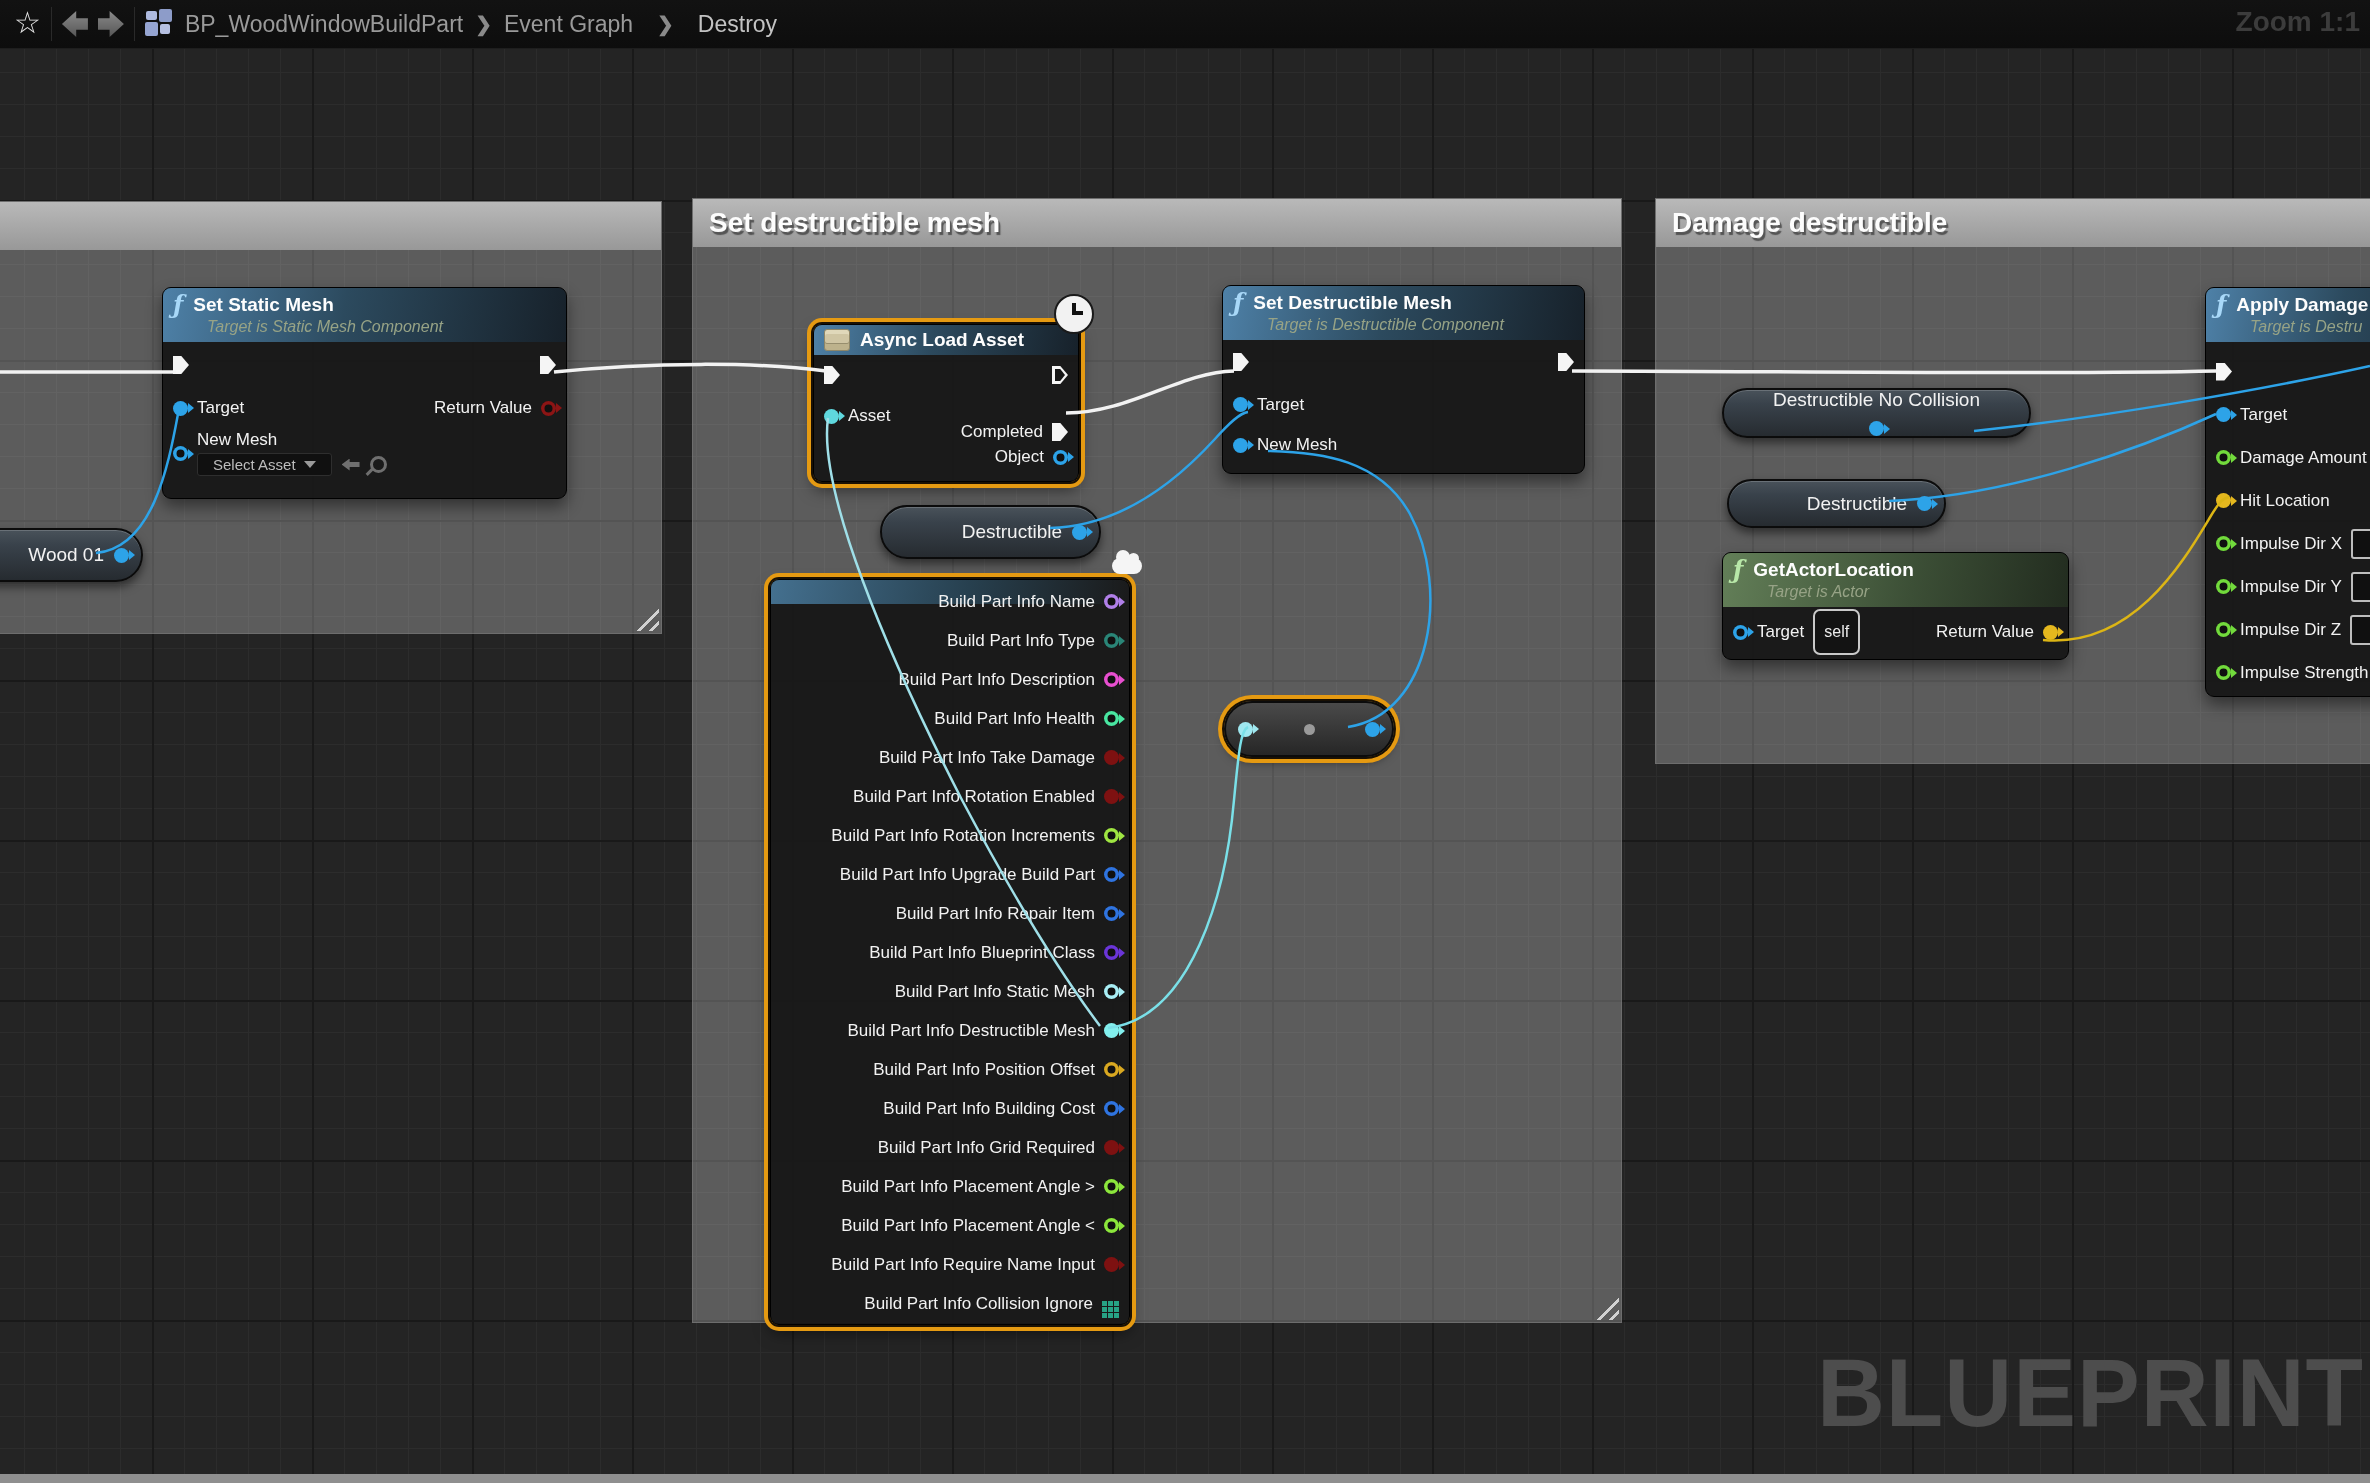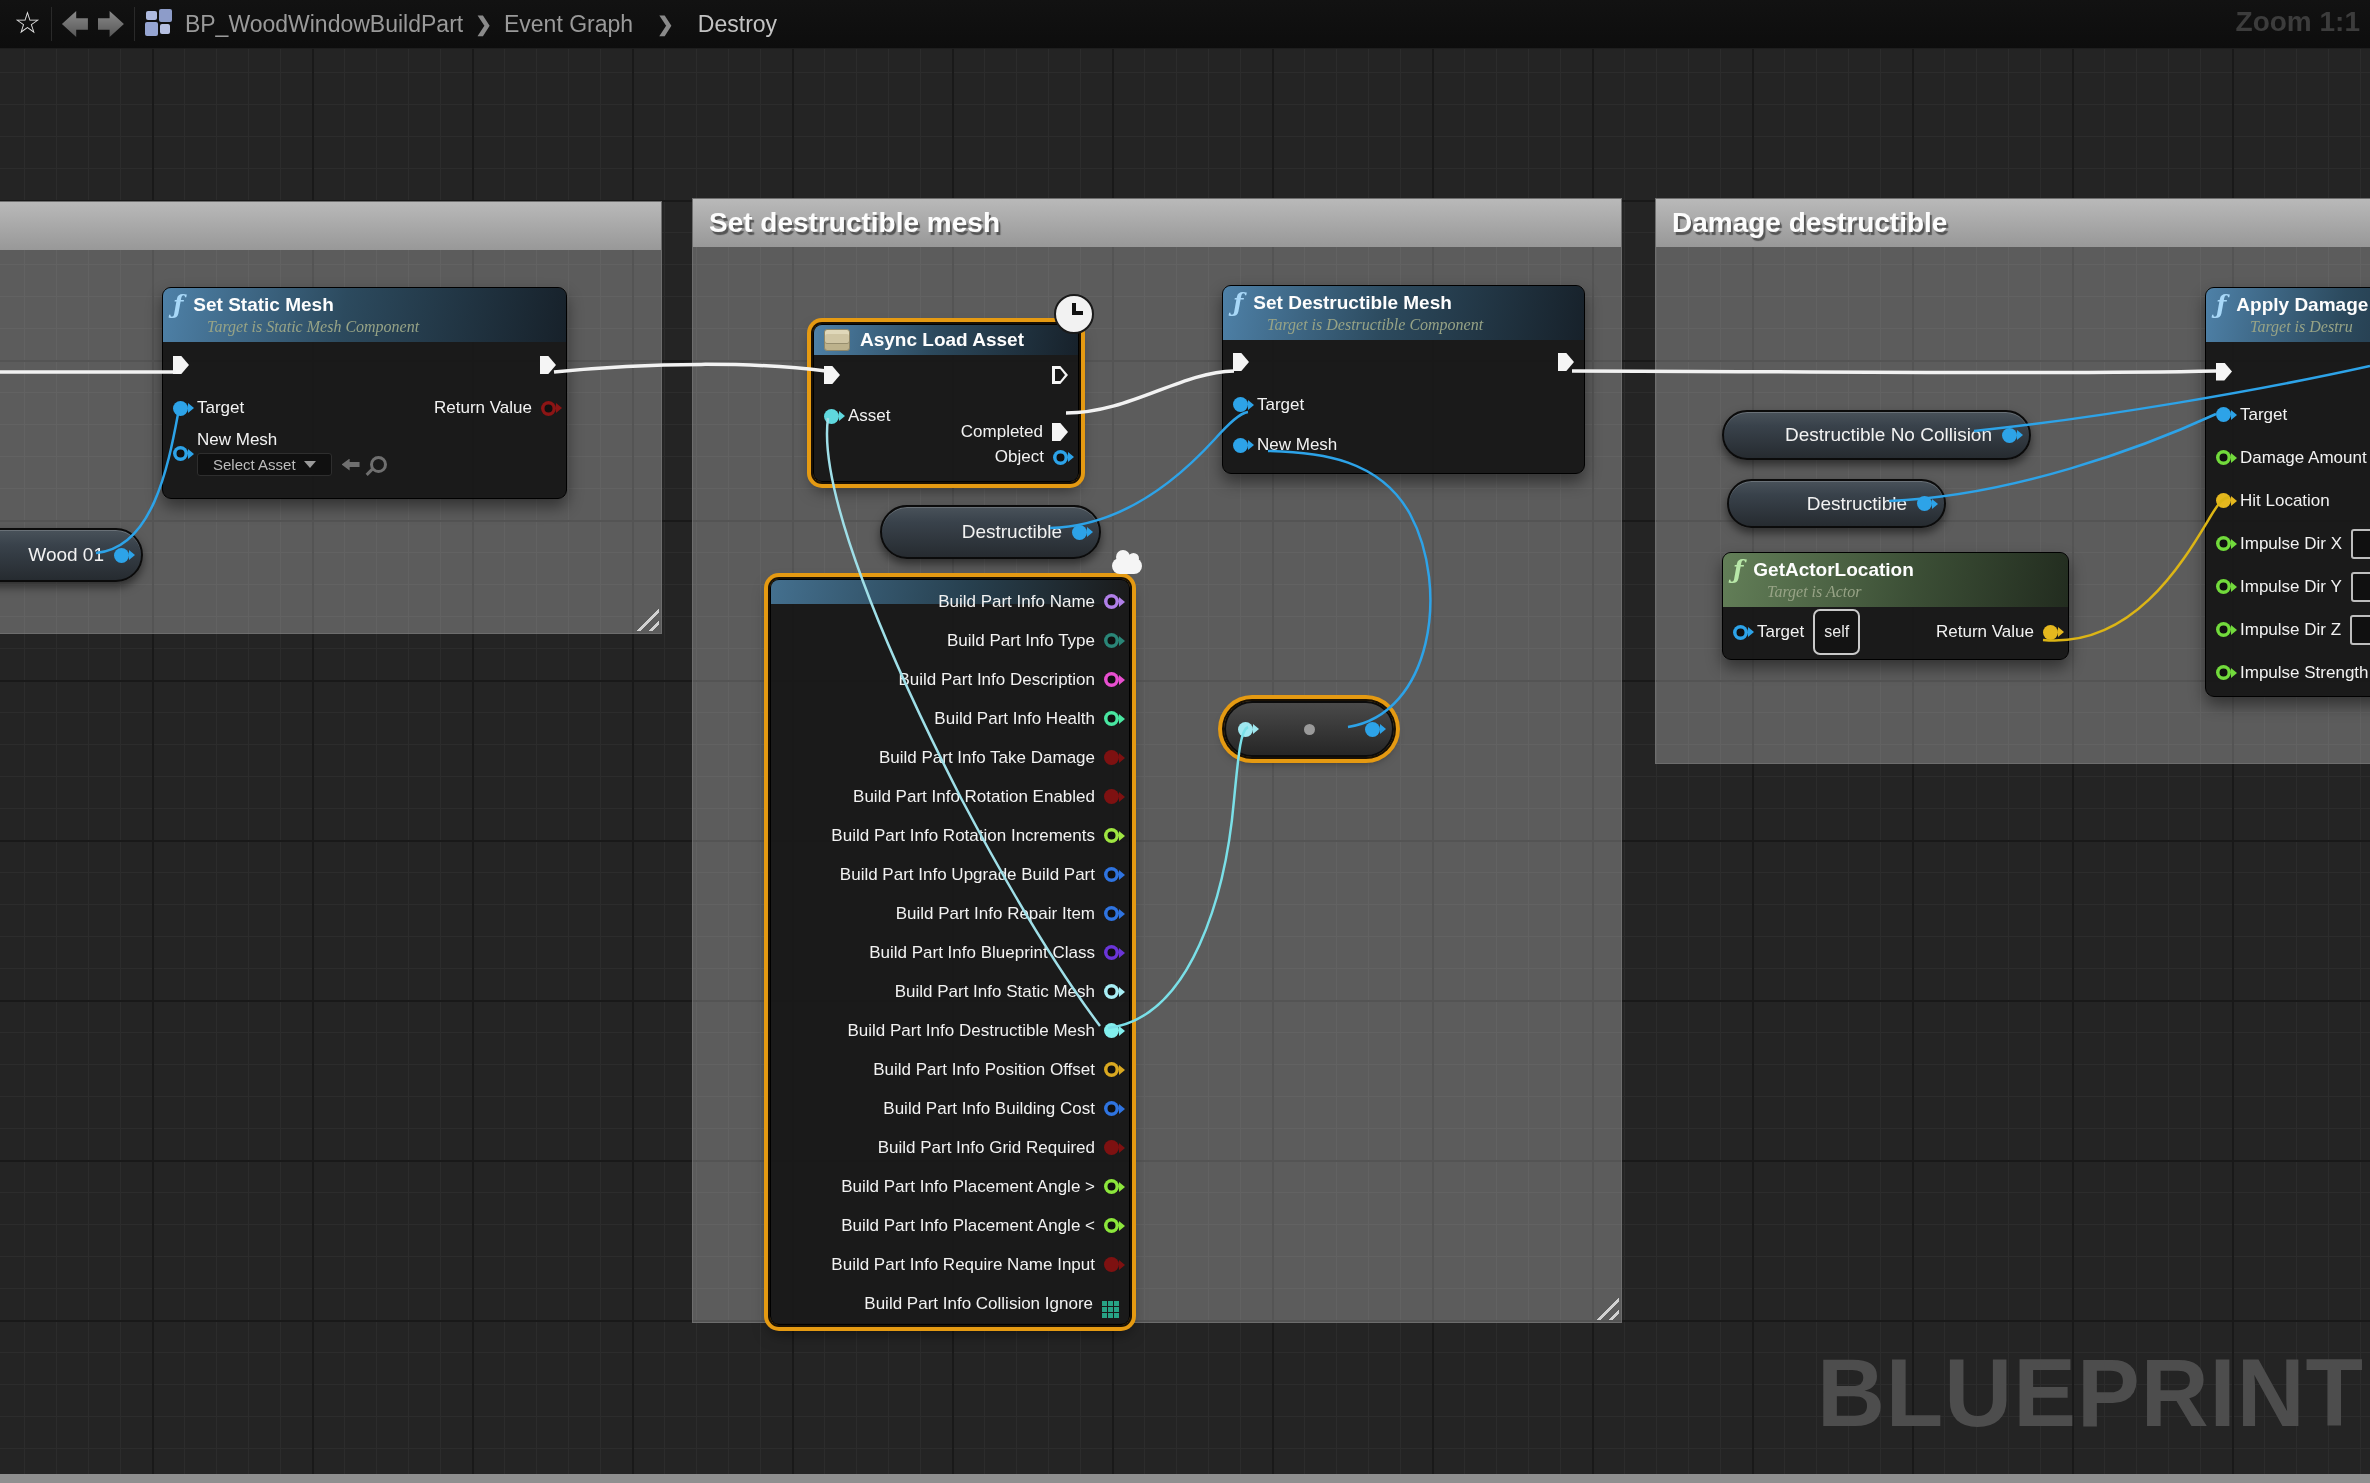--- a/index.html
+++ b/index.html
@@ -47,21 +47,21 @@
   .node{position:absolute;background:rgba(22,22,22,.95);border:1px solid #000;border-radius:9px;
     box-shadow:0 8px 16px rgba(0,0,0,.45);z-index:5;}
   .node.selected{box-shadow:0 0 0 2px #1a1104,0 0 0 6px #e59a12,0 8px 16px rgba(0,0,0,.5);}
   .nhead{border-radius:8px 8px 0 0;padding:5px 12px 6px 10px;position:relative;}
   .nhead.fn{background:linear-gradient(100deg,#4e81a8 0%,#2c4a5e 45%,#17212a 100%);}
   .nhead.green{background:linear-gradient(100deg,#637f58 0%,#3c4f36 55%,#222c1f 100%);}
   .nhead .ftitle{display:flex;align-items:center;gap:10px;}
   .ficon{font-family:"DejaVu Serif",serif;font-style:italic;font-weight:bold;font-size:24px;color:#a8d8f8;line-height:1;}
   .nhead.green .ficon{color:#b8e8a8;}
   .ntitle{font-size:19px;font-weight:bold;color:#fdfdfd;white-space:nowrap;}
-  .nsub{font-size:16px;font-style:italic;color:#97a386;margin:1px 0 0 34px;white-space:nowrap;font-family:Liberation Serif, serif;}
+  .nsub{font-size:16px;font-style:italic;color:#97a386;margin:1px 0 0 34px;white-space:nowrap;}
   .asynicon{width:24px;height:20px;background:#cfc5a3;border-radius:3px;border:1px solid #8e8668;
     box-shadow:inset 0 -6px 0 #bdb28c,inset 0 -7px 0 #978e6e,inset 0 4px 0 #e0d8ba;}
   
   .prow{display:flex;align-items:center;gap:9px;padding:0 10px;}
   .prow.out{justify-content:flex-end;}
   .plab{font-size:17px;color:#f2f2f2;white-space:nowrap;}
   .pc{width:15px;height:15px;border-radius:50%;position:relative;flex:none;}
   .pc.ring{background:#101010;box-shadow:inset 0 0 0 3.5px var(--c);}
   .pc.fill{background:var(--c);}
   .pc::after{content:"";position:absolute;left:15px;top:50%;transform:translateY(-50%);
@@ -359,21 +359,21 @@
         <span class="pc fill" style="--c: #7e1111;"></span>
       </div>
       <div class="prow out" style="height: 39px;">
         <span class="plab">Build Part Info Collision Ignore</span>
         <span class="gridpin" style="--c: #27a385;"></span>
       </div>
     </div>
 </div>
 <div class="cloud" style="left:1112px;top:558px;"></div>
 
-<div class="pill" style="left:1722px;top:410px;width:281px;height:46px;">
+<div class="pill" style="left:1722px;top:388px;width:281px;height:46px;flex-direction:column;">
   <span class="plab">Destructible No Collision</span>
   <span class="pc fill" style="--c:#2da3e8"></span>
 </div>
 <div class="pill" style="left:1727px;top:479px;width:191px;height:45px;">
   <span class="plab">Destructible</span>
   <span class="pc fill" style="--c:#2da3e8"></span>
 </div>
 
 <div class="node" style="left:1722px;top:552px;width:345px;height:106px;">
   <div class="nhead green">

